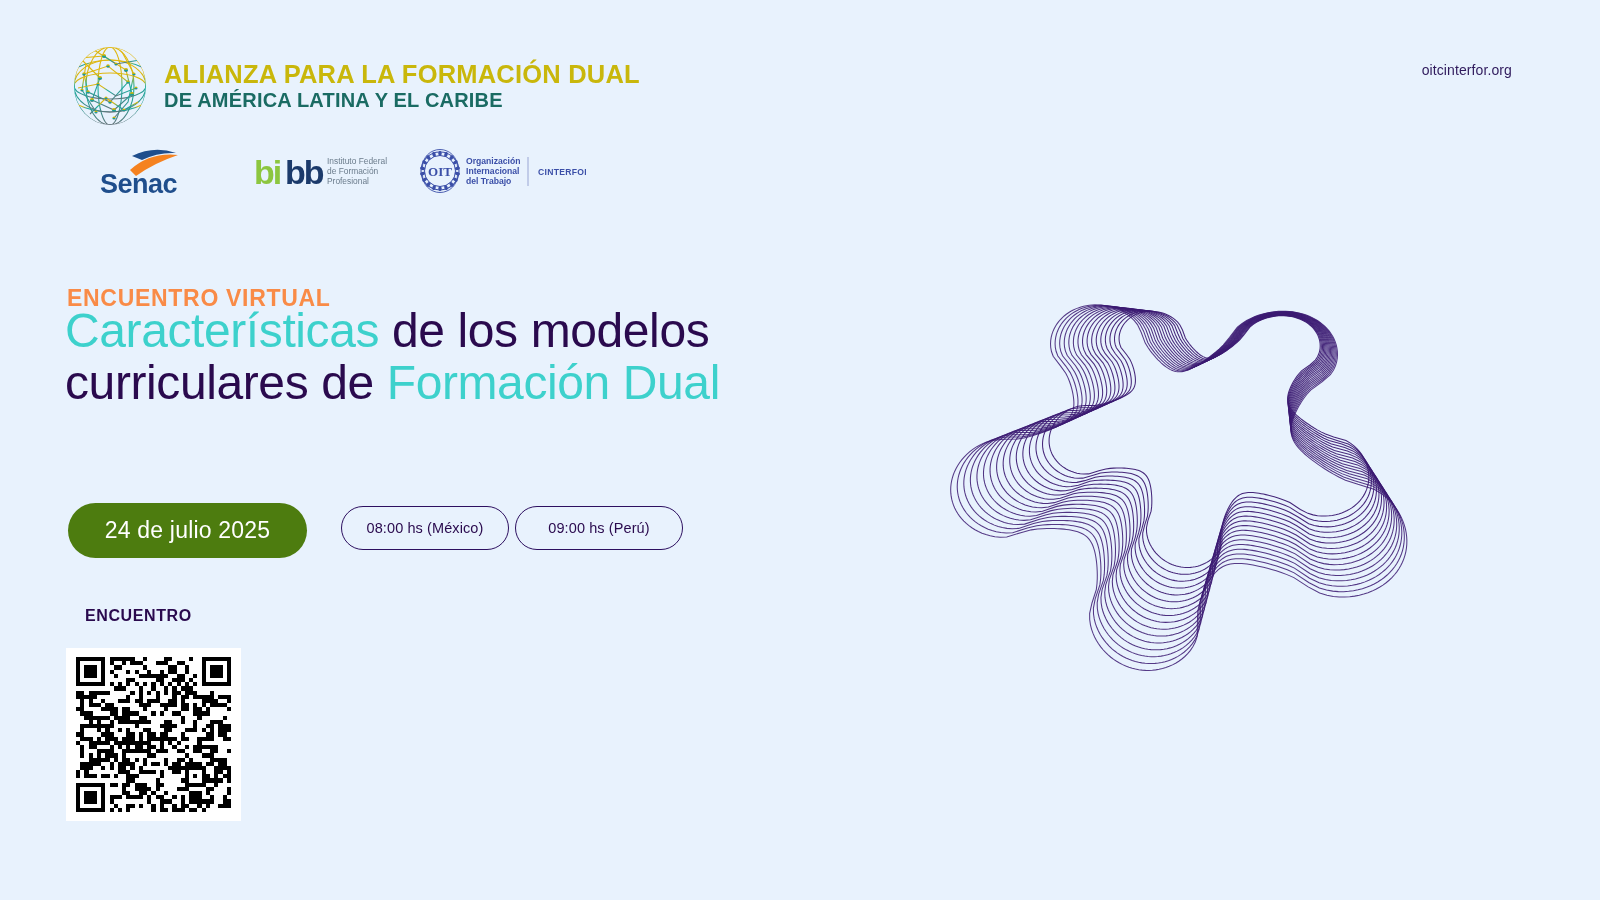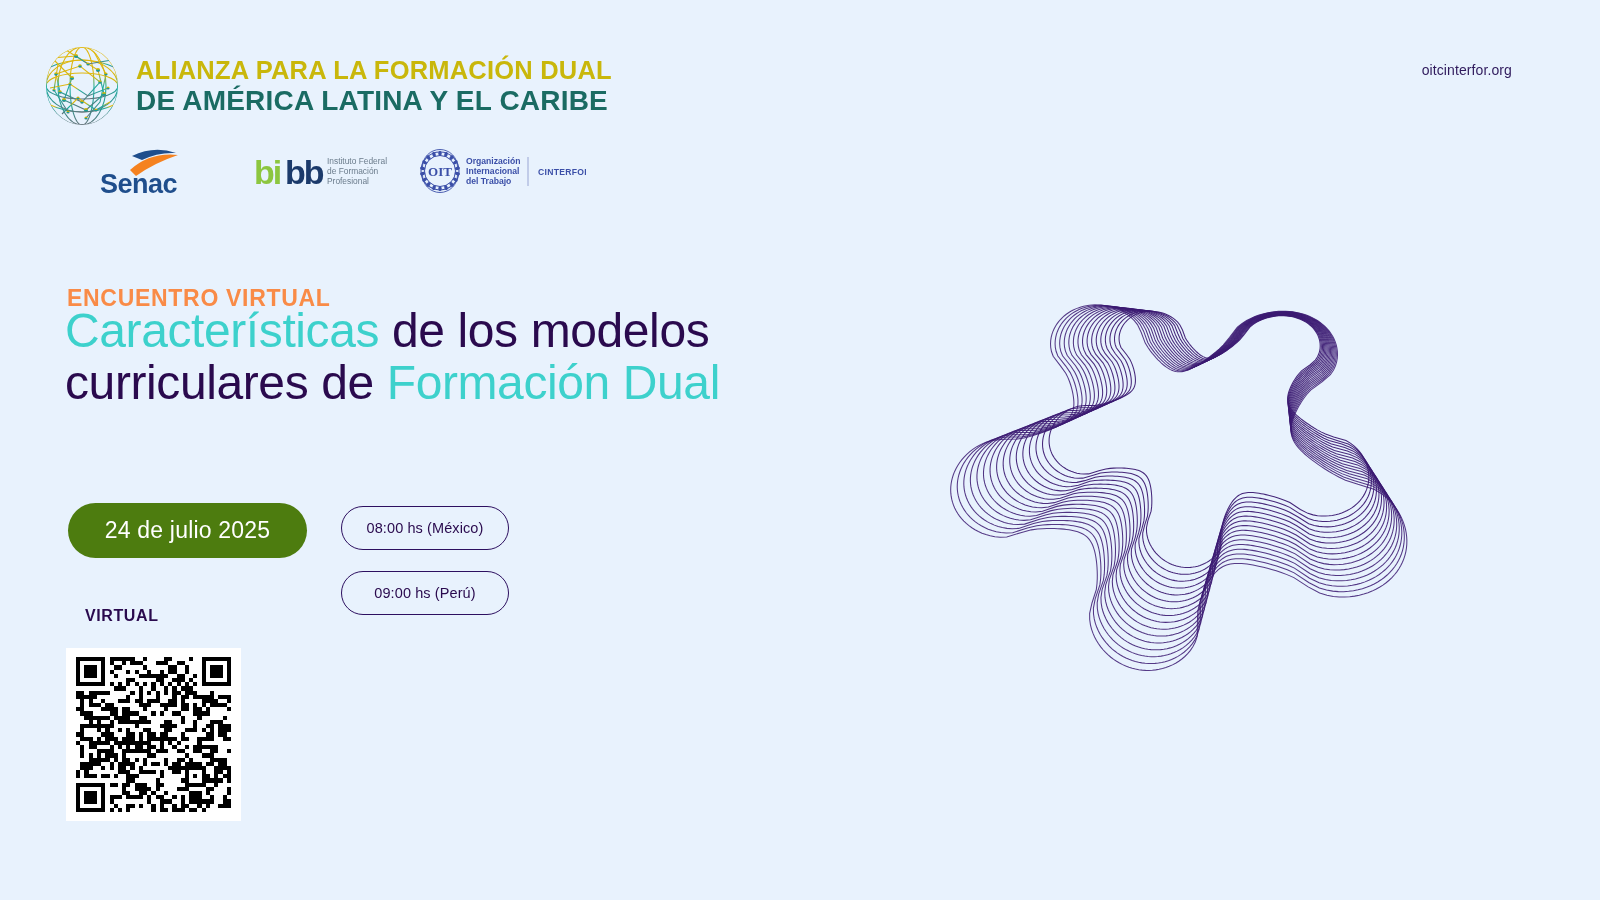--- a/index.html
+++ b/index.html
@@ -20,21 +20,21 @@
     position: relative;
     width: 1600px;
     height: 900px;
     background: #e8f2fd;
     overflow: hidden;
   }
 
   
   .brand-lockup {
     position: absolute;
-    left: 42px;
+    left: 70px;
     top: 44px;
     display: flex;
     align-items: center;
     gap: 14px;
   }
 
   .globe-mark {
     width: 80px;
     height: 84px;
     flex: 0 0 auto;
@@ -44,21 +44,21 @@
 
   .brand-line1 {
     font-size: 25.5px;
     font-weight: bold;
     letter-spacing: 0.2px;
     color: #c9b70b;
     white-space: nowrap;
   }
 
   .brand-line2 {
-    font-size: 28px;
+    font-size: 20px;
     font-weight: bold;
     letter-spacing: 0.2px;
     color: #1a6b63;
     white-space: nowrap;
     margin-top: 2px;
   }
 
   
   .site-url {
     position: absolute;
@@ -128,22 +128,22 @@
     align-items: center;
     justify-content: center;
   }
 
   
   .time-chips {
     position: absolute;
     left: 341px;
     top: 506px;
     display: flex;
-    flex-direction: column;
-    gap: 21px;
+    flex-direction: row;
+    gap: 6px;
   }
 
   .time-chip {
     width: 168px;
     height: 44px;
     border: 1.4px solid #2d1060;
     border-radius: 22px;
     background: transparent;
     color: #2a0a4e;
     font-size: 14.5px;
@@ -320,21 +320,21 @@
 
   <h1 class="headline"><span class="hl-accent">Características</span><span> de los modelos</span><br><span>curriculares de </span><span class="hl-accent">Formación Dual</span></h1>
 
   <div class="date-badge">24 de julio 2025</div>
 
   <div class="time-chips">
     <div class="time-chip">08:00 hs (México)</div>
     <div class="time-chip">09:00 hs (Perú)</div>
   </div>
 
-  <div class="registro-label">VIRTUAL</div>
+  <div class="registro-label">ENCUENTRO</div>
 
   <div class="qr-wrap">
     <svg viewBox="0 0 37 37" shape-rendering="crispEdges" xmlns="http://www.w3.org/2000/svg">
       <rect width="37" height="37" fill="#ffffff"></rect>
       <g fill="#000000" id="qr-modules">
           <path d="M0 0h1v1h-1zM1 0h1v1h-1zM2 0h1v1h-1zM3 0h1v1h-1zM4 0h1v1h-1zM5 0h1v1h-1zM6 0h1v1h-1zM8 0h1v1h-1zM9 0h1v1h-1zM10 0h1v1h-1zM11 0h1v1h-1zM12 0h1v1h-1zM13 0h1v1h-1zM16 0h1v1h-1zM21 0h1v1h-1zM22 0h1v1h-1zM27 0h1v1h-1zM30 0h1v1h-1zM31 0h1v1h-1zM32 0h1v1h-1zM33 0h1v1h-1zM34 0h1v1h-1zM35 0h1v1h-1zM36 0h1v1h-1zM0 1h1v1h-1zM6 1h1v1h-1zM8 1h1v1h-1zM11 1h1v1h-1zM13 1h1v1h-1zM14 1h1v1h-1zM15 1h1v1h-1zM19 1h1v1h-1zM20 1h1v1h-1zM21 1h1v1h-1zM24 1h1v1h-1zM25 1h1v1h-1zM30 1h1v1h-1zM36 1h1v1h-1zM0 2h1v1h-1zM2 2h1v1h-1zM3 2h1v1h-1zM4 2h1v1h-1zM6 2h1v1h-1zM9 2h1v1h-1zM10 2h1v1h-1zM16 2h1v1h-1zM22 2h1v1h-1zM23 2h1v1h-1zM26 2h1v1h-1zM30 2h1v1h-1zM32 2h1v1h-1zM33 2h1v1h-1zM34 2h1v1h-1zM36 2h1v1h-1zM0 3h1v1h-1zM2 3h1v1h-1zM3 3h1v1h-1zM4 3h1v1h-1zM6 3h1v1h-1zM8 3h1v1h-1zM12 3h1v1h-1zM14 3h1v1h-1zM17 3h1v1h-1zM20 3h1v1h-1zM22 3h1v1h-1zM23 3h1v1h-1zM26 3h1v1h-1zM30 3h1v1h-1zM32 3h1v1h-1zM33 3h1v1h-1zM34 3h1v1h-1zM36 3h1v1h-1zM0 4h1v1h-1zM2 4h1v1h-1zM3 4h1v1h-1zM4 4h1v1h-1zM6 4h1v1h-1zM9 4h1v1h-1zM15 4h1v1h-1zM16 4h1v1h-1zM17 4h1v1h-1zM18 4h1v1h-1zM19 4h1v1h-1zM20 4h1v1h-1zM21 4h1v1h-1zM24 4h1v1h-1zM25 4h1v1h-1zM28 4h1v1h-1zM30 4h1v1h-1zM32 4h1v1h-1zM33 4h1v1h-1zM34 4h1v1h-1zM36 4h1v1h-1zM0 5h1v1h-1zM6 5h1v1h-1zM12 5h1v1h-1zM13 5h1v1h-1zM19 5h1v1h-1zM20 5h1v1h-1zM23 5h1v1h-1zM24 5h1v1h-1zM25 5h1v1h-1zM27 5h1v1h-1zM30 5h1v1h-1zM36 5h1v1h-1zM0 6h1v1h-1zM1 6h1v1h-1zM2 6h1v1h-1zM3 6h1v1h-1zM4 6h1v1h-1zM5 6h1v1h-1zM6 6h1v1h-1zM8 6h1v1h-1zM10 6h1v1h-1zM12 6h1v1h-1zM14 6h1v1h-1zM16 6h1v1h-1zM18 6h1v1h-1zM20 6h1v1h-1zM22 6h1v1h-1zM24 6h1v1h-1zM26 6h1v1h-1zM28 6h1v1h-1zM30 6h1v1h-1zM31 6h1v1h-1zM32 6h1v1h-1zM33 6h1v1h-1zM34 6h1v1h-1zM35 6h1v1h-1zM36 6h1v1h-1zM9 7h1v1h-1zM10 7h1v1h-1zM11 7h1v1h-1zM15 7h1v1h-1zM18 7h1v1h-1zM21 7h1v1h-1zM23 7h1v1h-1zM25 7h1v1h-1zM26 7h1v1h-1zM27 7h1v1h-1zM0 8h1v1h-1zM1 8h1v1h-1zM3 8h1v1h-1zM4 8h1v1h-1zM5 8h1v1h-1zM6 8h1v1h-1zM7 8h1v1h-1zM13 8h1v1h-1zM15 8h1v1h-1zM17 8h1v1h-1zM19 8h1v1h-1zM21 8h1v1h-1zM23 8h1v1h-1zM24 8h1v1h-1zM26 8h1v1h-1zM27 8h1v1h-1zM28 8h1v1h-1zM32 8h1v1h-1zM0 9h1v1h-1zM1 9h1v1h-1zM2 9h1v1h-1zM3 9h1v1h-1zM4 9h1v1h-1zM12 9h1v1h-1zM15 9h1v1h-1zM19 9h1v1h-1zM23 9h1v1h-1zM25 9h1v1h-1zM26 9h1v1h-1zM28 9h1v1h-1zM29 9h1v1h-1zM30 9h1v1h-1zM31 9h1v1h-1zM32 9h1v1h-1zM34 9h1v1h-1zM35 9h1v1h-1zM36 9h1v1h-1zM1 10h1v1h-1zM3 10h1v1h-1zM6 10h1v1h-1zM10 10h1v1h-1zM11 10h1v1h-1zM12 10h1v1h-1zM14 10h1v1h-1zM15 10h1v1h-1zM17 10h1v1h-1zM18 10h1v1h-1zM19 10h1v1h-1zM22 10h1v1h-1zM23 10h1v1h-1zM25 10h1v1h-1zM30 10h1v1h-1zM31 10h1v1h-1zM32 10h1v1h-1zM33 10h1v1h-1zM36 10h1v1h-1zM1 11h1v1h-1zM3 11h1v1h-1zM4 11h1v1h-1zM5 11h1v1h-1zM7 11h1v1h-1zM8 11h1v1h-1zM15 11h1v1h-1zM16 11h1v1h-1zM17 11h1v1h-1zM20 11h1v1h-1zM21 11h1v1h-1zM22 11h1v1h-1zM23 11h1v1h-1zM25 11h1v1h-1zM26 11h1v1h-1zM28 11h1v1h-1zM30 11h1v1h-1zM32 11h1v1h-1zM33 11h1v1h-1zM34 11h1v1h-1zM35 11h1v1h-1zM0 12h1v1h-1zM1 12h1v1h-1zM6 12h1v1h-1zM7 12h1v1h-1zM8 12h1v1h-1zM9 12h1v1h-1zM11 12h1v1h-1zM12 12h1v1h-1zM16 12h1v1h-1zM21 12h1v1h-1zM25 12h1v1h-1zM26 12h1v1h-1zM28 12h1v1h-1zM29 12h1v1h-1zM31 12h1v1h-1zM36 12h1v1h-1zM1 13h1v1h-1zM2 13h1v1h-1zM3 13h1v1h-1zM8 13h1v1h-1zM9 13h1v1h-1zM11 13h1v1h-1zM12 13h1v1h-1zM13 13h1v1h-1zM14 13h1v1h-1zM18 13h1v1h-1zM20 13h1v1h-1zM23 13h1v1h-1zM24 13h1v1h-1zM28 13h1v1h-1zM29 13h1v1h-1zM30 13h1v1h-1zM31 13h1v1h-1zM2 14h1v1h-1zM3 14h1v1h-1zM4 14h1v1h-1zM5 14h1v1h-1zM6 14h1v1h-1zM7 14h1v1h-1zM9 14h1v1h-1zM10 14h1v1h-1zM11 14h1v1h-1zM12 14h1v1h-1zM15 14h1v1h-1zM16 14h1v1h-1zM25 14h1v1h-1zM29 14h1v1h-1zM35 14h1v1h-1zM3 15h1v1h-1zM5 15h1v1h-1zM8 15h1v1h-1zM10 15h1v1h-1zM11 15h1v1h-1zM12 15h1v1h-1zM13 15h1v1h-1zM14 15h1v1h-1zM15 15h1v1h-1zM16 15h1v1h-1zM17 15h1v1h-1zM21 15h1v1h-1zM22 15h1v1h-1zM25 15h1v1h-1zM28 15h1v1h-1zM32 15h1v1h-1zM33 15h1v1h-1zM34 15h1v1h-1zM1 16h1v1h-1zM2 16h1v1h-1zM3 16h1v1h-1zM4 16h1v1h-1zM5 16h1v1h-1zM6 16h1v1h-1zM7 16h1v1h-1zM8 16h1v1h-1zM14 16h1v1h-1zM20 16h1v1h-1zM21 16h1v1h-1zM22 16h1v1h-1zM23 16h1v1h-1zM28 16h1v1h-1zM31 16h1v1h-1zM32 16h1v1h-1zM34 16h1v1h-1zM35 16h1v1h-1zM36 16h1v1h-1zM1 17h1v1h-1zM5 17h1v1h-1zM7 17h1v1h-1zM10 17h1v1h-1zM12 17h1v1h-1zM16 17h1v1h-1zM17 17h1v1h-1zM21 17h1v1h-1zM22 17h1v1h-1zM26 17h1v1h-1zM27 17h1v1h-1zM28 17h1v1h-1zM30 17h1v1h-1zM32 17h1v1h-1zM34 17h1v1h-1zM35 17h1v1h-1zM36 17h1v1h-1zM0 18h1v1h-1zM1 18h1v1h-1zM6 18h1v1h-1zM7 18h1v1h-1zM8 18h1v1h-1zM12 18h1v1h-1zM13 18h1v1h-1zM15 18h1v1h-1zM17 18h1v1h-1zM18 18h1v1h-1zM20 18h1v1h-1zM21 18h1v1h-1zM25 18h1v1h-1zM31 18h1v1h-1zM32 18h1v1h-1zM34 18h1v1h-1zM35 18h1v1h-1zM1 19h1v1h-1zM2 19h1v1h-1zM3 19h1v1h-1zM5 19h1v1h-1zM7 19h1v1h-1zM8 19h1v1h-1zM9 19h1v1h-1zM11 19h1v1h-1zM12 19h1v1h-1zM13 19h1v1h-1zM15 19h1v1h-1zM17 19h1v1h-1zM18 19h1v1h-1zM19 19h1v1h-1zM20 19h1v1h-1zM21 19h1v1h-1zM22 19h1v1h-1zM23 19h1v1h-1zM25 19h1v1h-1zM26 19h1v1h-1zM29 19h1v1h-1zM30 19h1v1h-1zM31 19h1v1h-1zM32 19h1v1h-1zM35 19h1v1h-1zM36 19h1v1h-1zM0 20h1v1h-1zM3 20h1v1h-1zM4 20h1v1h-1zM5 20h1v1h-1zM6 20h1v1h-1zM7 20h1v1h-1zM9 20h1v1h-1zM10 20h1v1h-1zM11 20h1v1h-1zM12 20h1v1h-1zM13 20h1v1h-1zM14 20h1v1h-1zM15 20h1v1h-1zM16 20h1v1h-1zM17 20h1v1h-1zM20 20h1v1h-1zM22 20h1v1h-1zM24 20h1v1h-1zM29 20h1v1h-1zM1 21h1v1h-1zM3 21h1v1h-1zM4 21h1v1h-1zM8 21h1v1h-1zM10 21h1v1h-1zM12 21h1v1h-1zM14 21h1v1h-1zM15 21h1v1h-1zM17 21h1v1h-1zM18 21h1v1h-1zM20 21h1v1h-1zM23 21h1v1h-1zM26 21h1v1h-1zM28 21h1v1h-1zM29 21h1v1h-1zM30 21h1v1h-1zM31 21h1v1h-1zM32 21h1v1h-1zM33 21h1v1h-1zM1 22h1v1h-1zM5 22h1v1h-1zM6 22h1v1h-1zM7 22h1v1h-1zM8 22h1v1h-1zM11 22h1v1h-1zM12 22h1v1h-1zM13 22h1v1h-1zM14 22h1v1h-1zM15 22h1v1h-1zM16 22h1v1h-1zM17 22h1v1h-1zM19 22h1v1h-1zM20 22h1v1h-1zM21 22h1v1h-1zM24 22h1v1h-1zM25 22h1v1h-1zM28 22h1v1h-1zM29 22h1v1h-1zM32 22h1v1h-1zM33 22h1v1h-1zM36 22h1v1h-1zM1 23h1v1h-1zM3 23h1v1h-1zM5 23h1v1h-1zM7 23h1v1h-1zM8 23h1v1h-1zM9 23h1v1h-1zM11 23h1v1h-1zM17 23h1v1h-1zM18 23h1v1h-1zM26 23h1v1h-1zM30 23h1v1h-1zM31 23h1v1h-1zM32 23h1v1h-1zM3 24h1v1h-1zM4 24h1v1h-1zM5 24h1v1h-1zM6 24h1v1h-1zM7 24h1v1h-1zM9 24h1v1h-1zM11 24h1v1h-1zM12 24h1v1h-1zM14 24h1v1h-1zM16 24h1v1h-1zM21 24h1v1h-1zM24 24h1v1h-1zM25 24h1v1h-1zM27 24h1v1h-1zM32 24h1v1h-1zM33 24h1v1h-1zM34 24h1v1h-1zM35 24h1v1h-1zM1 25h1v1h-1zM2 25h1v1h-1zM3 25h1v1h-1zM4 25h1v1h-1zM5 25h1v1h-1zM8 25h1v1h-1zM10 25h1v1h-1zM11 25h1v1h-1zM12 25h1v1h-1zM13 25h1v1h-1zM16 25h1v1h-1zM18 25h1v1h-1zM19 25h1v1h-1zM21 25h1v1h-1zM23 25h1v1h-1zM24 25h1v1h-1zM26 25h1v1h-1zM27 25h1v1h-1zM28 25h1v1h-1zM29 25h1v1h-1zM31 25h1v1h-1zM32 25h1v1h-1zM34 25h1v1h-1zM35 25h1v1h-1zM1 26h1v1h-1zM2 26h1v1h-1zM3 26h1v1h-1zM6 26h1v1h-1zM8 26h1v1h-1zM10 26h1v1h-1zM11 26h1v1h-1zM13 26h1v1h-1zM15 26h1v1h-1zM22 26h1v1h-1zM23 26h1v1h-1zM24 26h1v1h-1zM25 26h1v1h-1zM26 26h1v1h-1zM27 26h1v1h-1zM28 26h1v1h-1zM29 26h1v1h-1zM30 26h1v1h-1zM33 26h1v1h-1zM34 26h1v1h-1zM35 26h1v1h-1zM36 26h1v1h-1zM0 27h1v1h-1zM2 27h1v1h-1zM10 27h1v1h-1zM11 27h1v1h-1zM12 27h1v1h-1zM15 27h1v1h-1zM16 27h1v1h-1zM17 27h1v1h-1zM18 27h1v1h-1zM20 27h1v1h-1zM23 27h1v1h-1zM24 27h1v1h-1zM26 27h1v1h-1zM30 27h1v1h-1zM33 27h1v1h-1zM34 27h1v1h-1zM36 27h1v1h-1zM0 28h1v1h-1zM2 28h1v1h-1zM3 28h1v1h-1zM4 28h1v1h-1zM6 28h1v1h-1zM7 28h1v1h-1zM9 28h1v1h-1zM12 28h1v1h-1zM13 28h1v1h-1zM14 28h1v1h-1zM20 28h1v1h-1zM26 28h1v1h-1zM28 28h1v1h-1zM30 28h1v1h-1zM31 28h1v1h-1zM33 28h1v1h-1zM35 28h1v1h-1zM36 28h1v1h-1zM12 29h1v1h-1zM13 29h1v1h-1zM19 29h1v1h-1zM25 29h1v1h-1zM26 29h1v1h-1zM30 29h1v1h-1zM31 29h1v1h-1zM32 29h1v1h-1zM33 29h1v1h-1zM34 29h1v1h-1zM36 29h1v1h-1zM0 30h1v1h-1zM1 30h1v1h-1zM2 30h1v1h-1zM3 30h1v1h-1zM4 30h1v1h-1zM5 30h1v1h-1zM6 30h1v1h-1zM8 30h1v1h-1zM9 30h1v1h-1zM11 30h1v1h-1zM12 30h1v1h-1zM14 30h1v1h-1zM15 30h1v1h-1zM16 30h1v1h-1zM19 30h1v1h-1zM20 30h1v1h-1zM26 30h1v1h-1zM27 30h1v1h-1zM28 30h1v1h-1zM29 30h1v1h-1zM30 30h1v1h-1zM33 30h1v1h-1zM0 31h1v1h-1zM6 31h1v1h-1zM11 31h1v1h-1zM14 31h1v1h-1zM15 31h1v1h-1zM16 31h1v1h-1zM17 31h1v1h-1zM19 31h1v1h-1zM24 31h1v1h-1zM25 31h1v1h-1zM26 31h1v1h-1zM31 31h1v1h-1zM32 31h1v1h-1zM36 31h1v1h-1zM0 32h1v1h-1zM2 32h1v1h-1zM3 32h1v1h-1zM4 32h1v1h-1zM6 32h1v1h-1zM11 32h1v1h-1zM12 32h1v1h-1zM15 32h1v1h-1zM16 32h1v1h-1zM18 32h1v1h-1zM21 32h1v1h-1zM27 32h1v1h-1zM28 32h1v1h-1zM29 32h1v1h-1zM31 32h1v1h-1zM36 32h1v1h-1zM0 33h1v1h-1zM2 33h1v1h-1zM3 33h1v1h-1zM4 33h1v1h-1zM6 33h1v1h-1zM8 33h1v1h-1zM9 33h1v1h-1zM10 33h1v1h-1zM12 33h1v1h-1zM13 33h1v1h-1zM14 33h1v1h-1zM15 33h1v1h-1zM17 33h1v1h-1zM19 33h1v1h-1zM20 33h1v1h-1zM23 33h1v1h-1zM25 33h1v1h-1zM27 33h1v1h-1zM28 33h1v1h-1zM29 33h1v1h-1zM32 33h1v1h-1zM35 33h1v1h-1zM0 34h1v1h-1zM2 34h1v1h-1zM3 34h1v1h-1zM4 34h1v1h-1zM6 34h1v1h-1zM8 34h1v1h-1zM17 34h1v1h-1zM20 34h1v1h-1zM21 34h1v1h-1zM22 34h1v1h-1zM25 34h1v1h-1zM27 34h1v1h-1zM28 34h1v1h-1zM29 34h1v1h-1zM30 34h1v1h-1zM31 34h1v1h-1zM32 34h1v1h-1zM35 34h1v1h-1zM36 34h1v1h-1zM0 35h1v1h-1zM6 35h1v1h-1zM9 35h1v1h-1zM12 35h1v1h-1zM13 35h1v1h-1zM15 35h1v1h-1zM18 35h1v1h-1zM20 35h1v1h-1zM23 35h1v1h-1zM25 35h1v1h-1zM26 35h1v1h-1zM29 35h1v1h-1zM31 35h1v1h-1zM34 35h1v1h-1zM35 35h1v1h-1zM36 35h1v1h-1zM0 36h1v1h-1zM1 36h1v1h-1zM2 36h1v1h-1zM3 36h1v1h-1zM4 36h1v1h-1zM5 36h1v1h-1zM6 36h1v1h-1zM8 36h1v1h-1zM10 36h1v1h-1zM12 36h1v1h-1zM18 36h1v1h-1zM20 36h1v1h-1zM21 36h1v1h-1zM23 36h1v1h-1zM24 36h1v1h-1zM25 36h1v1h-1zM27 36h1v1h-1zM28 36h1v1h-1zM30 36h1v1h-1z"></path>
         </g>
     </svg>
   </div>
 

